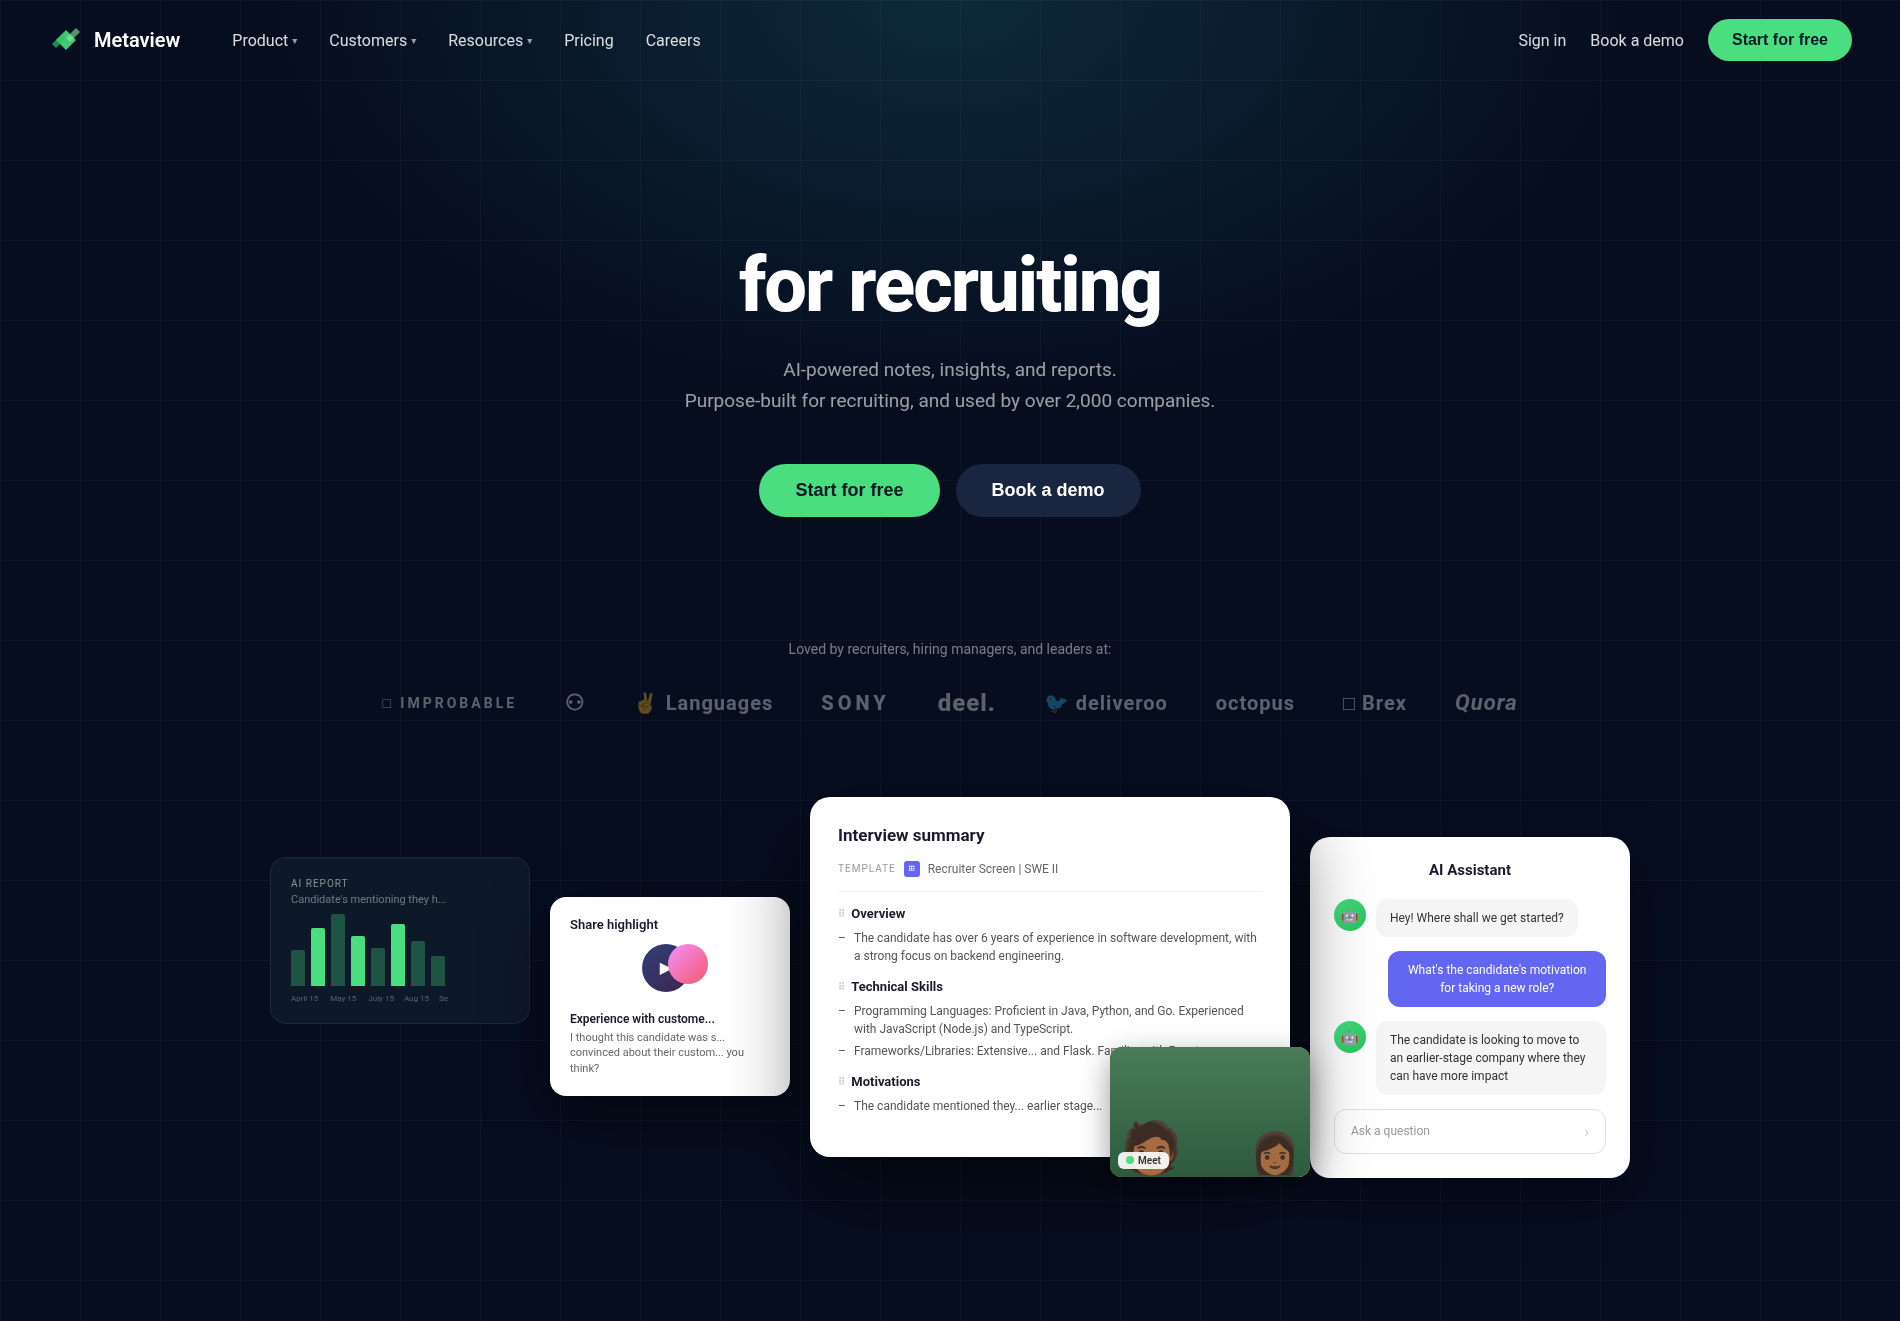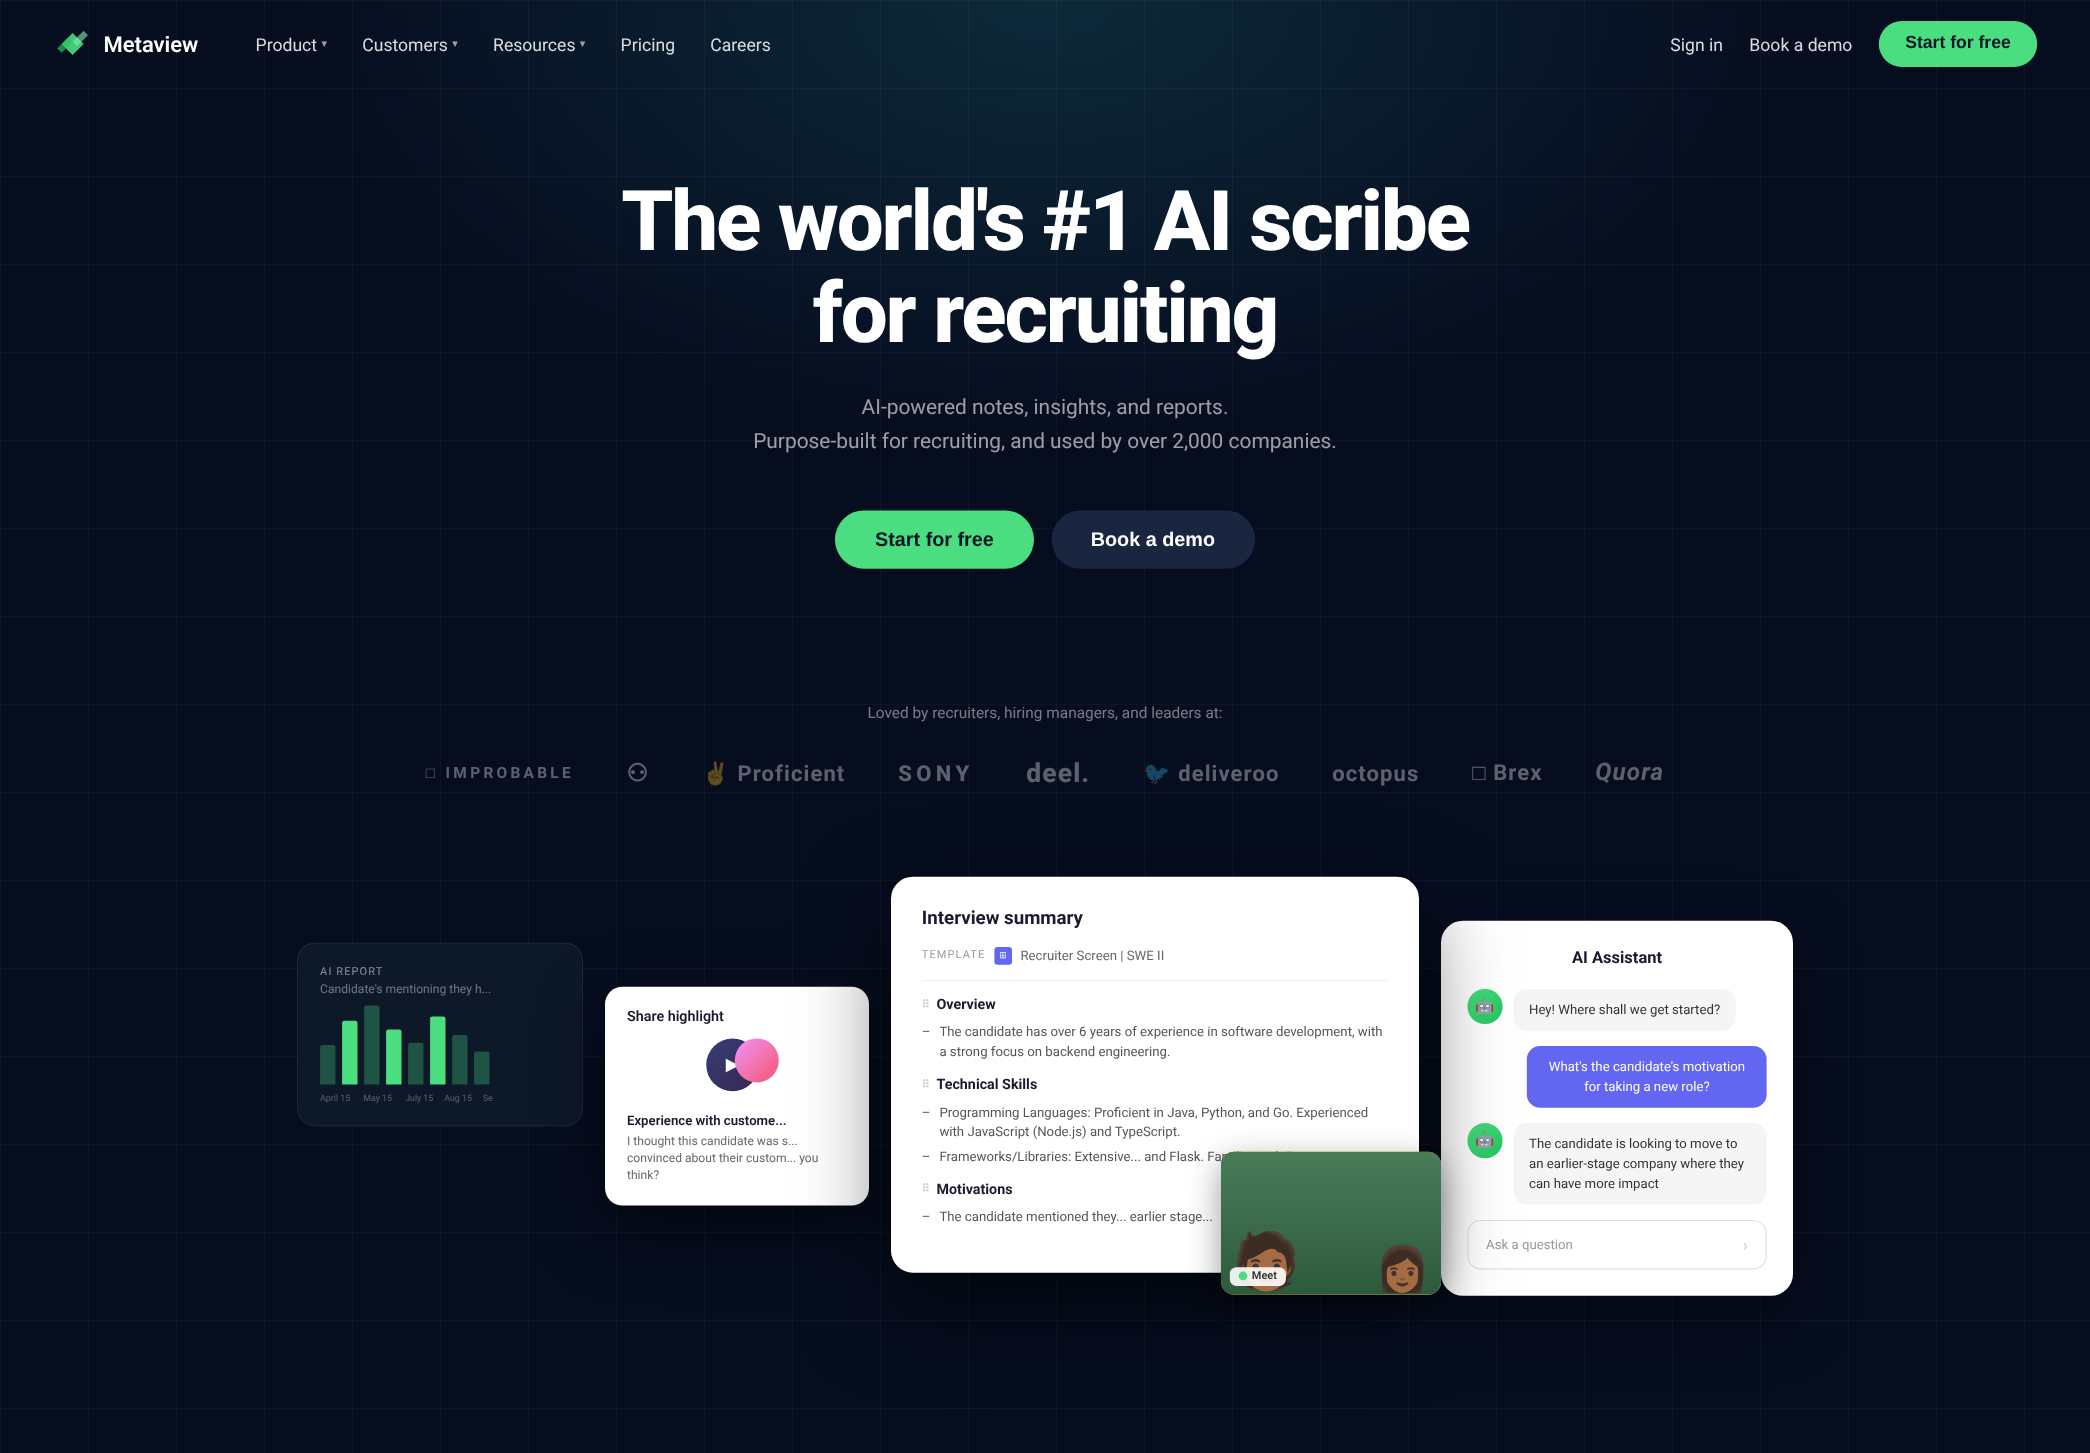--- a/index.html
+++ b/index.html
@@ -598,39 +598,39 @@
     </div>
     <div class="nav-right">
       <a class="sign-in" href="#">Sign in</a>
       <a class="book-demo-nav" href="#">Book a demo</a>
       <button class="start-free-btn">Start for free</button>
     </div>
   </nav>
 
   <section class="hero">
     <h1 class="hero-title">
-      <span>The world's #1 AI scribe</span><br>
+      <br>
       <span>for recruiting</span>
     </h1>
     <p class="hero-subtitle">
       <span>AI-powered notes, insights, and reports.</span><br>
       <span>Purpose-built for recruiting, and used by over 2,000 companies.</span>
     </p>
     <div class="hero-cta">
       <button class="btn-primary">Start for free</button>
       <button class="btn-secondary">Book a demo</button>
     </div>
   </section>
 
   <section class="logos-section">
     <p class="logos-label">Loved by recruiters, hiring managers, and leaders at:</p>
     <div class="logos-row">
       <span class="logo-item improbable">□ IMPROBABLE</span>
       <span class="logo-item" style="font-size:22px;">⚇</span>
-      <span class="logo-item">✌ Proficient</span>
+      <span class="logo-item">✌ Languages</span>
       <span class="logo-item sony">SONY</span>
       <span class="logo-item deel">deel.</span>
       <span class="logo-item">🐦 deliveroo</span>
       <span class="logo-item">octopus</span>
       <span class="logo-item">□ Brex</span>
       <span class="logo-item quora">Quora</span>
     </div>
   </section>
 
   <section class="cards-section">

